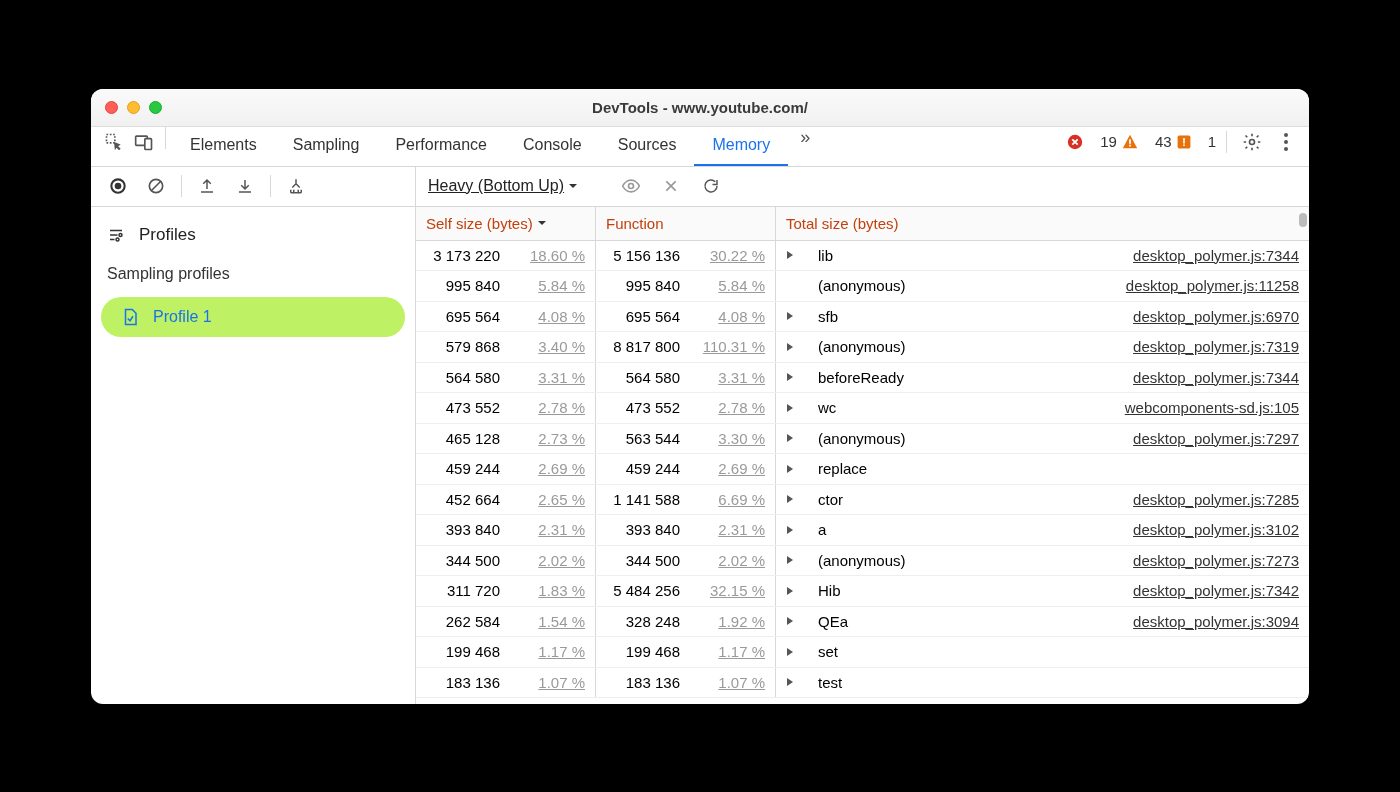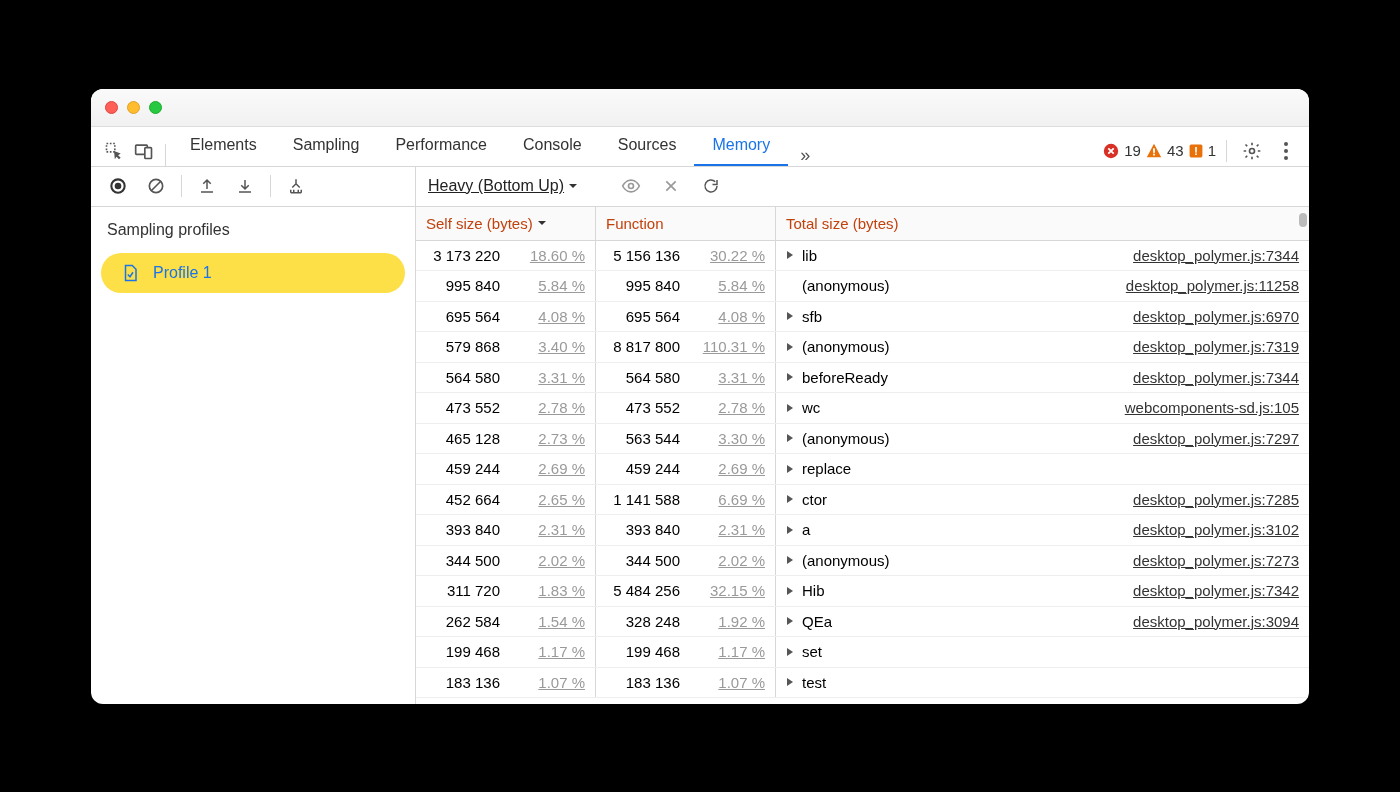--- a/index.html
+++ b/index.html
@@ -41,21 +41,21 @@
     text-align: center;
     font-size: 15px;
     font-weight: 600;
     color: #3a3a3a;
     pointer-events: none;
   }
   .topbar {
     height: 40px;
     border-bottom: 1px solid #d7d7d7;
     display: flex;
-    align-items: flex-end;
+    align-items: flex-start;
     padding: 0 8px;
   }
   .topbar .icon-btn {
     width: 30px; height: 30px;
     display: flex; align-items: center; justify-content: center;
     color: #555;
     cursor: pointer;
   }
   .divider { width: 1px; height: 22px; background: #d7d7d7; margin: 0 6px; }
   .tabs { display: flex; align-items: stretch; height: 100%; }
@@ -63,21 +63,21 @@
     padding: 0 18px;
     display: flex; align-items: center;
     color: #333;
     font-size: 16px;
     cursor: pointer;
     border-bottom: 2.5px solid transparent;
   }
   .tab.active { color: #1a73e8; border-bottom-color: #1a73e8; }
   .more-tabs { color: #555; font-size: 18px; padding: 0 12px; display:flex; align-items:center; cursor:pointer; }
   .right-status { margin-left: auto; display: flex; align-items: center; gap: 4px; }
-  .status-item { display: flex; align-items: center; gap: 4px; font-size: 15px; }
+  .status-item { display: flex; align-items: center; gap: 16px; font-size: 15px; }
   .count { color: #333; font-weight:500; }
 
   .toolbar2 {
     height: 40px;
     border-bottom: 1px solid #d7d7d7;
     display: flex;
     align-items: center;
   }
   .left-tools {
     width: 325px;
@@ -108,21 +108,21 @@
     display: flex; align-items: center; gap: 14px;
     padding: 10px 16px 14px 16px;
     font-size: 17px;
     color: #222;
   }
   .section-label { padding: 6px 16px; font-size: 16px; color: #333; }
   .profile-item {
     display: flex; align-items: center; gap: 14px;
     margin: 8px 10px; padding: 10px 20px;
     border-radius: 20px;
-    background: #fde047;
+    background: #bef264;
     color: #1a73e8;
     font-size: 16px;
     cursor: pointer;
   }
 
   .grid {
     flex: 1; overflow: auto; position: relative;
   }
   .thead {
     display: grid;
@@ -145,21 +145,21 @@
     display: grid;
     grid-template-columns: 90px 90px 90px 90px 1fr;
     border-bottom: 1px solid #eee;
     height: 30.5px;
     align-items: center;
   }
   .td-num { text-align: right; padding: 0 6px; font-variant-numeric: tabular-nums; color: #000; font-size:15px;}
   .td-pct { text-align: right; padding: 0 10px 0 0; color: #9a9a9a; font-size:15px;text-decoration:underline;}
   .sep { border-right: 1px solid #d7d7d7; height:100%; display:flex; align-items:center; justify-content:flex-end; padding:0 10px 0 0;}
   .td-func {
-    display: flex; align-items: center; gap: 4px;
+    display: flex; align-items: center; gap: 20px;
     padding: 0 10px;
     color: #000; font-size:15px;
   }
   .td-func .link {
     margin-left: auto;
     color: #333;
     text-decoration: underline;
     cursor: pointer;
     white-space: nowrap;
   }
@@ -175,20 +175,21 @@
 <body>
 
 <div class="window">
 
   <div class="titlebar">
     <div class="traffic">
       <div class="dot red"></div>
       <div class="dot yellow"></div>
       <div class="dot green"></div>
     </div>
+    <div class="title">DevTools - www.youtube.com/</div>
   </div>
 
   <div class="topbar">
     <div class="icon-btn">
       <svg width="20" height="20" viewBox="0 0 24 24" fill="none" stroke="currentColor" stroke-width="2">
         <rect x="3" y="3" width="10" height="10" stroke-dasharray="2 2"></rect>
           <path d="M12 12 l8 3 -3 2 3 3 -2 2 -3-3 -2 3z" fill="currentColor" stroke="none"></path>
       </svg>
     </div>
     <div class="icon-btn">
@@ -303,20 +304,28 @@
       <div class="tool">
         <svg width="18" height="18" viewBox="0 0 24 24" fill="none" stroke="#555" stroke-width="2">
             <path d="M20 12a8 8 0 1 1-2.34-5.66M20 4v6h-6"></path>
           </svg>
       </div>
     </div>
   </div>
 
   <div class="main">
     <div class="sidebar">
+      <div class="profiles-hdr">
+        <svg width="18" height="18" viewBox="0 0 24 24" fill="none" stroke="#333" stroke-width="2">
+          <path d="M4 6h16M4 12h10M4 18h6"></path>
+            <circle cx="18" cy="12" r="2"></circle>
+            <circle cx="14" cy="18" r="2"></circle>
+        </svg>
+        <span>Profiles</span>
+      </div>
       <div class="section-label">Sampling profiles</div>
       <div class="profile-item">
         <svg width="18" height="20" viewBox="0 0 24 24" fill="none" stroke="#1a73e8" stroke-width="2">
           <path d="M6 2h9l5 5v15H6z"></path>
             <path d="M9 14l3 3 4-6"></path>
         </svg>
         <span>Profile 1</span>
       </div>
     </div>
 

